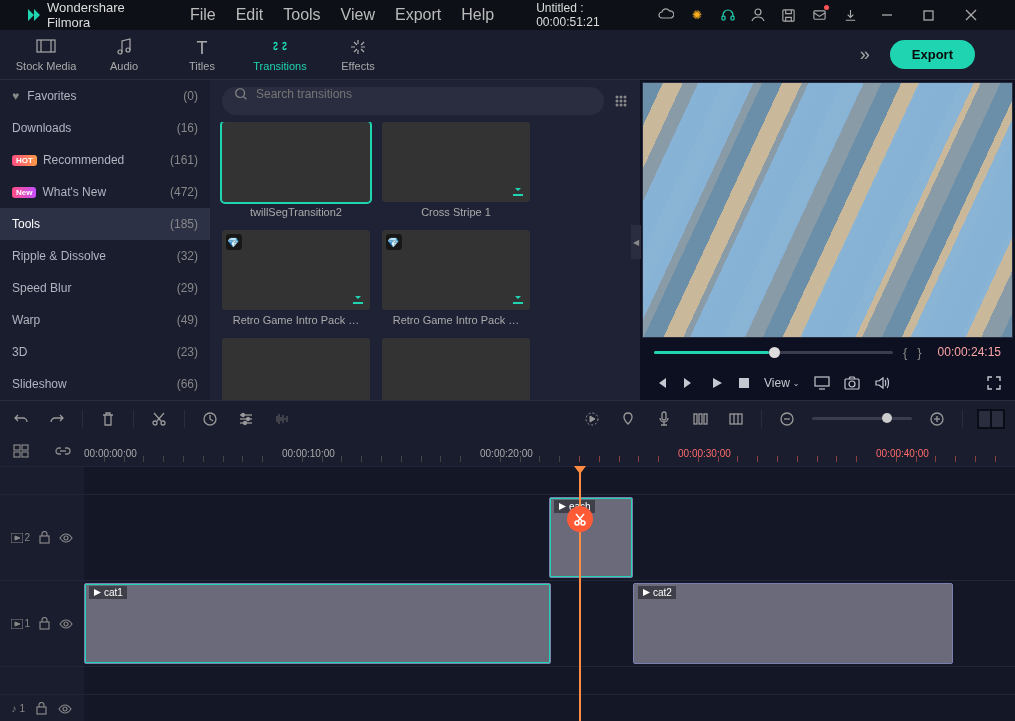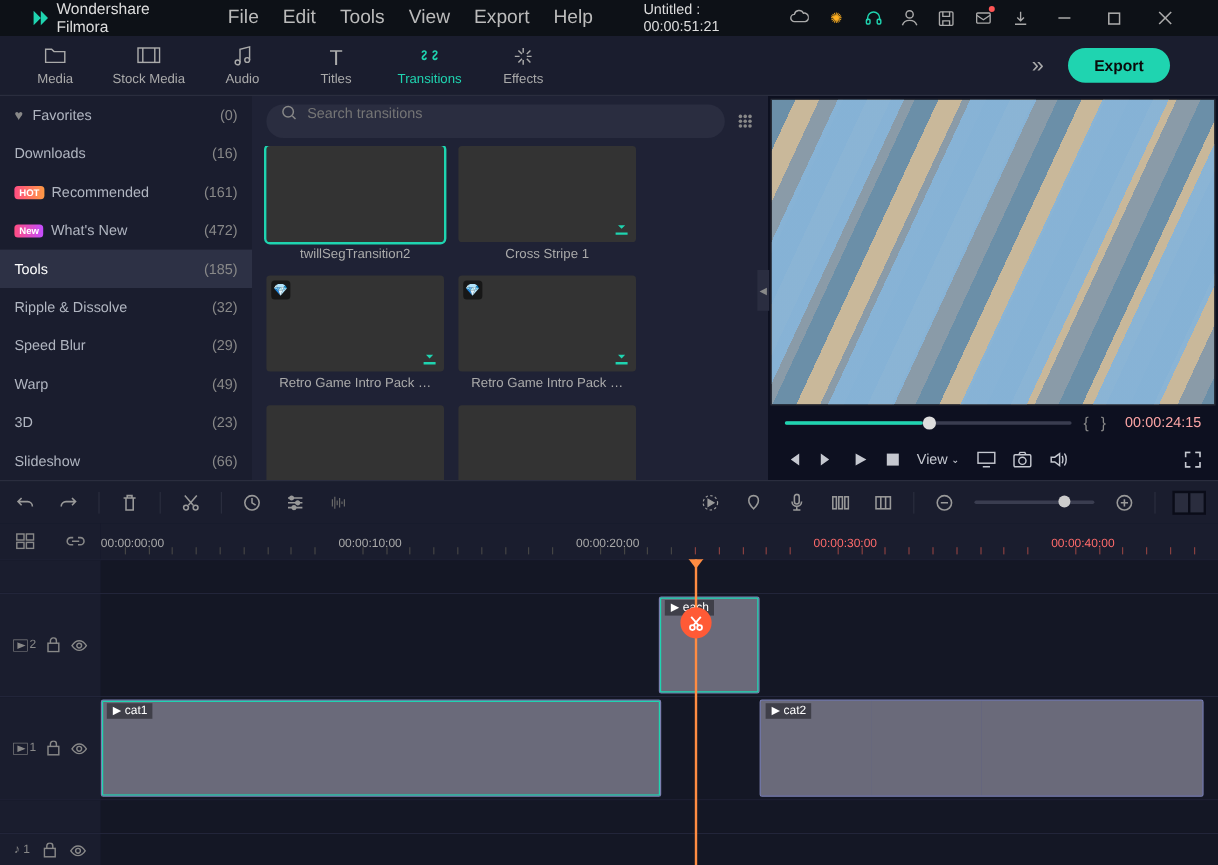--- a/index.html
+++ b/index.html
@@ -180,28 +180,20 @@
     </div>
   <div class="win-btn close">
       <svg width="12" height="12">
         <line x1="1" y1="1" x2="11" y2="11" stroke="#aaa" stroke-width="1.3"></line>
         <line x1="11" y1="1" x2="1" y2="11" stroke="#aaa" stroke-width="1.3"></line>
       </svg>
     </div>
 </div>
 
 <div class="toptabs">
-  <div class="tab">
-      <div class="ico">
-        <svg width="18" height="16" fill="none" stroke="#aaa" stroke-width="1.2">
-          <path d="M1 3h5l2 2h9v9H1z"></path>
-        </svg>
-      </div>
-      <div class="lbl">Media</div>
-    </div>
   <div class="tab">
       <div class="ico">
         <svg width="20" height="16" fill="none" stroke="#aaa" stroke-width="1.2">
           <rect x="1" y="2" width="18" height="12"></rect>
           <line x1="5" y1="2" x2="5" y2="14"></line>
           <line x1="15" y1="2" x2="15" y2="14"></line>
         </svg>
       </div>
       <div class="lbl">Stock Media</div>
     </div>
@@ -667,21 +659,21 @@
             <div class="frames">
               <div class="f fx-cat"></div>
               <div class="f fx-cat"></div>
               <div class="f fx-cat"></div>
             </div>
             <div class="label"><svg width="9" height="9" fill="#fff">
                 <path d="M1 1l7 3.5L1 8z"></path>
               </svg>cat1</div>
             <div class="sel"></div>
           </div>
-          <div class="clip" style="left:549px;width:370px">
+          <div class="clip" style="left:549px;width:320px">
             <div class="frames">
               <div class="f fx-white"></div>
               <div class="f fx-white"></div>
               <div class="f fx-white"></div>
               <div class="f fx-white"></div>
             </div>
             <div class="label"><svg width="9" height="9" fill="#fff">
                 <path d="M1 1l7 3.5L1 8z"></path>
               </svg>cat2</div>
           </div>

